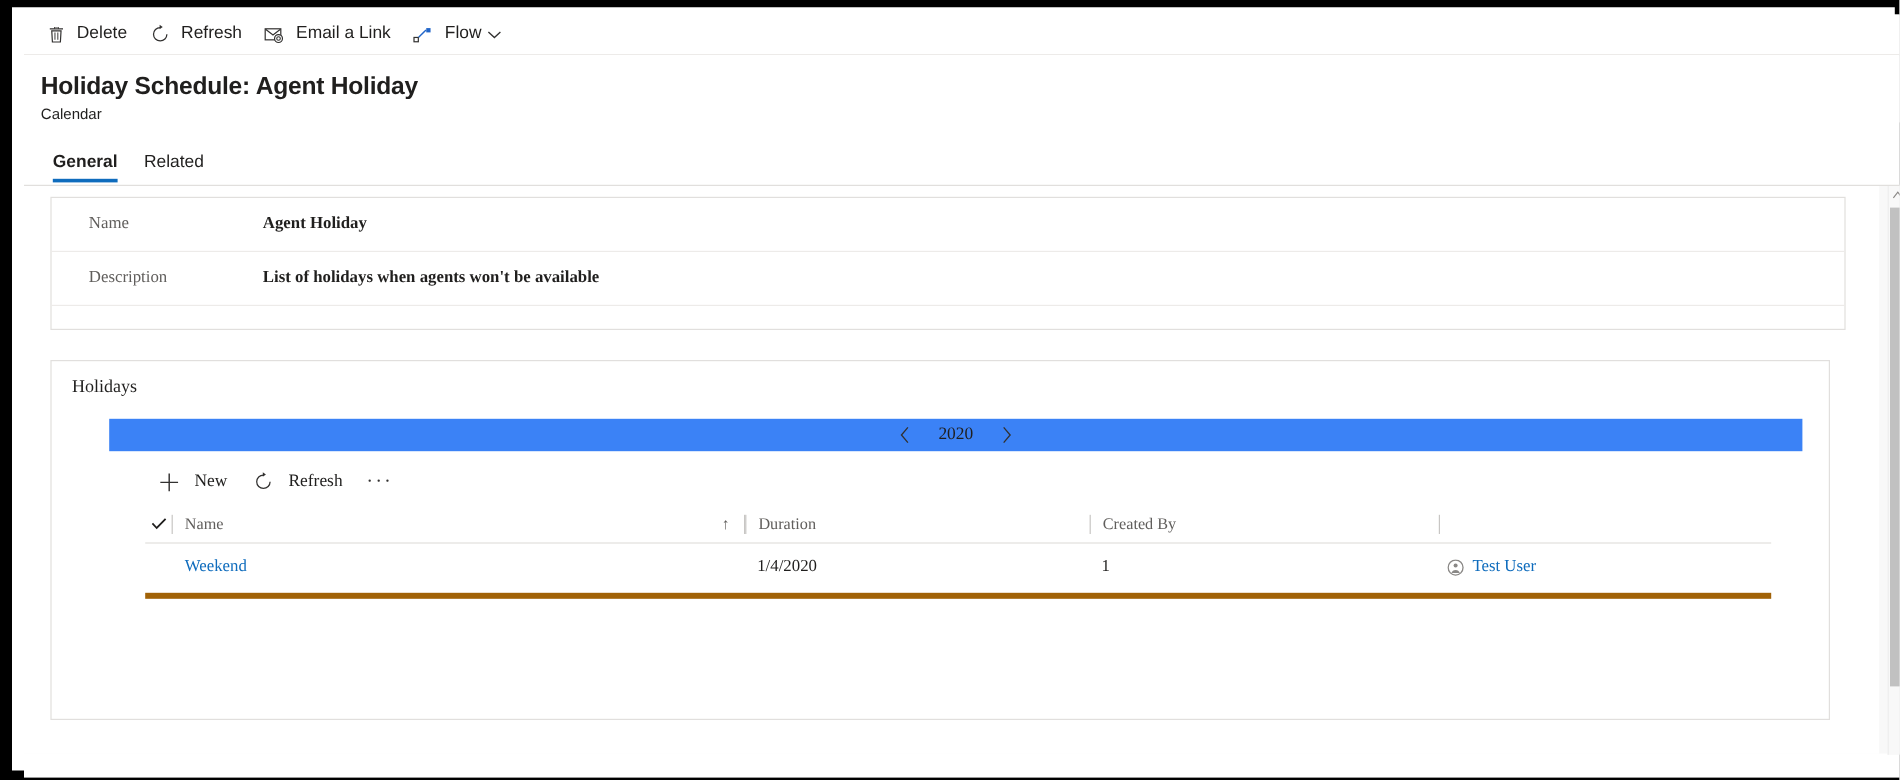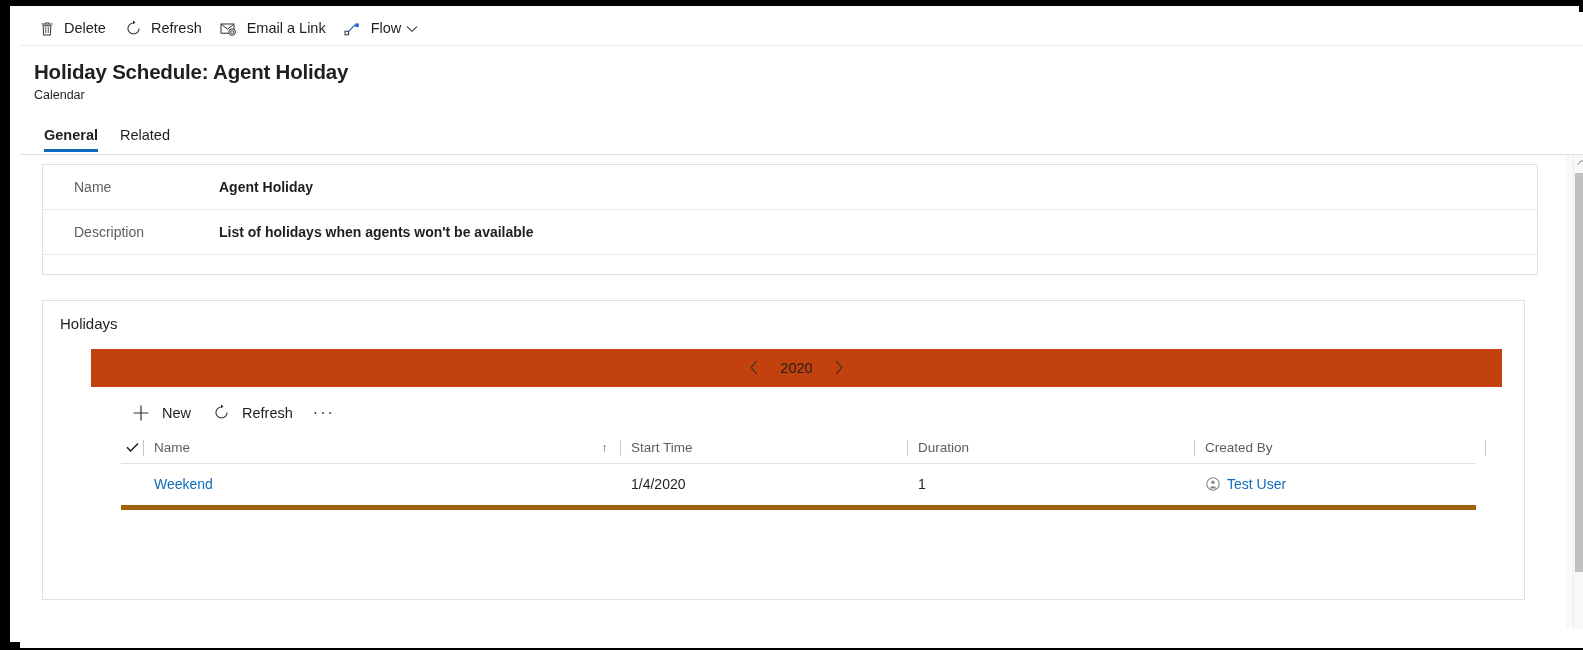--- a/index.html
+++ b/index.html
@@ -132,20 +132,21 @@
     background: #f8f8f8;
     box-sizing: border-box;
   }
   #body-inner {
     position: absolute;
     left: 0; top: 0;
     width: 1546px;
     height: 100%;
     background: #ffffff;
     overflow: hidden;
+    font-family: Liberation Serif, serif;
   }
 
   
   #general-card {
     margin: 9px 28px 0 22px;
     border: 1px solid #e1dfdd;
     background: #ffffff;
     box-sizing: border-box;
   }
   .field-row {
@@ -184,22 +185,22 @@
   }
   #holidays-title {
     font-size: 15px;
     color: #201f1e;
     padding: 14px 0 0 17px;
   }
 
   
   #year-nav {
     margin: 17px 22px 0 48px;
-    height: 38px;
-    background: #c2410c;
+    height: 27px;
+    background: #3b82f6;
     display: flex;
     align-items: center;
     justify-content: center;
   }
   #year-nav-inner {
     display: flex;
     align-items: center;
     gap: 2px;
   }
   .year-arrow {
@@ -498,23 +499,20 @@
                 <svg width="13" height="11" viewBox="0 0 13 11">
                   <path d="M1 5.2L4.6 9 12 1.4" fill="none" stroke="#201f1e" stroke-width="1.5"></path>
                 </svg>
               </span>
               <span class="gh-divider"></span>
               <div class="gh-cell col-name">
                 <span>Name</span>
                 <span class="sort-arrow">↑</span>
               </div>
               <span class="gh-divider"></span>
-              <div class="gh-cell col-start">
-                <span>Start Time</span>
-              </div>
               <span class="gh-divider"></span>
               <div class="gh-cell col-dur">
                 <span>Duration</span>
               </div>
               <span class="gh-divider"></span>
               <div class="gh-cell col-owner">
                 <span>Created By</span>
               </div>
               <span class="gh-divider"></span>
             </div>

